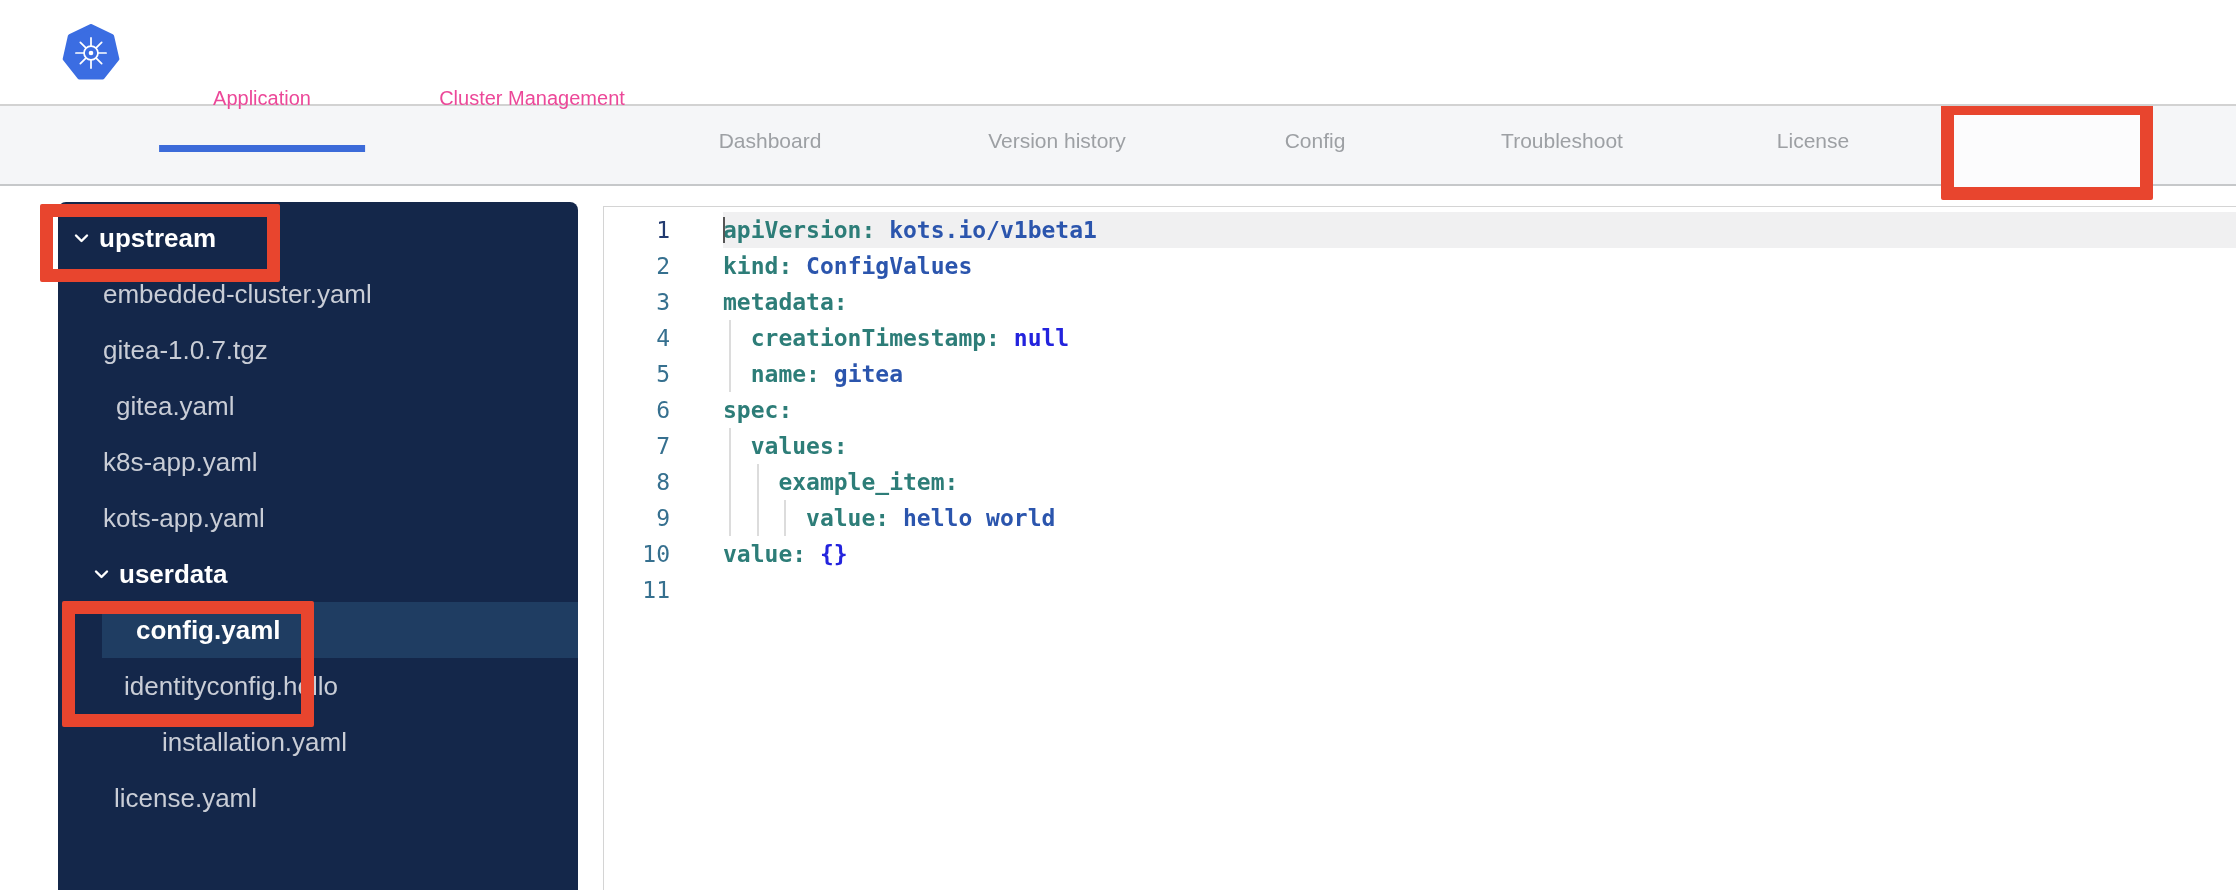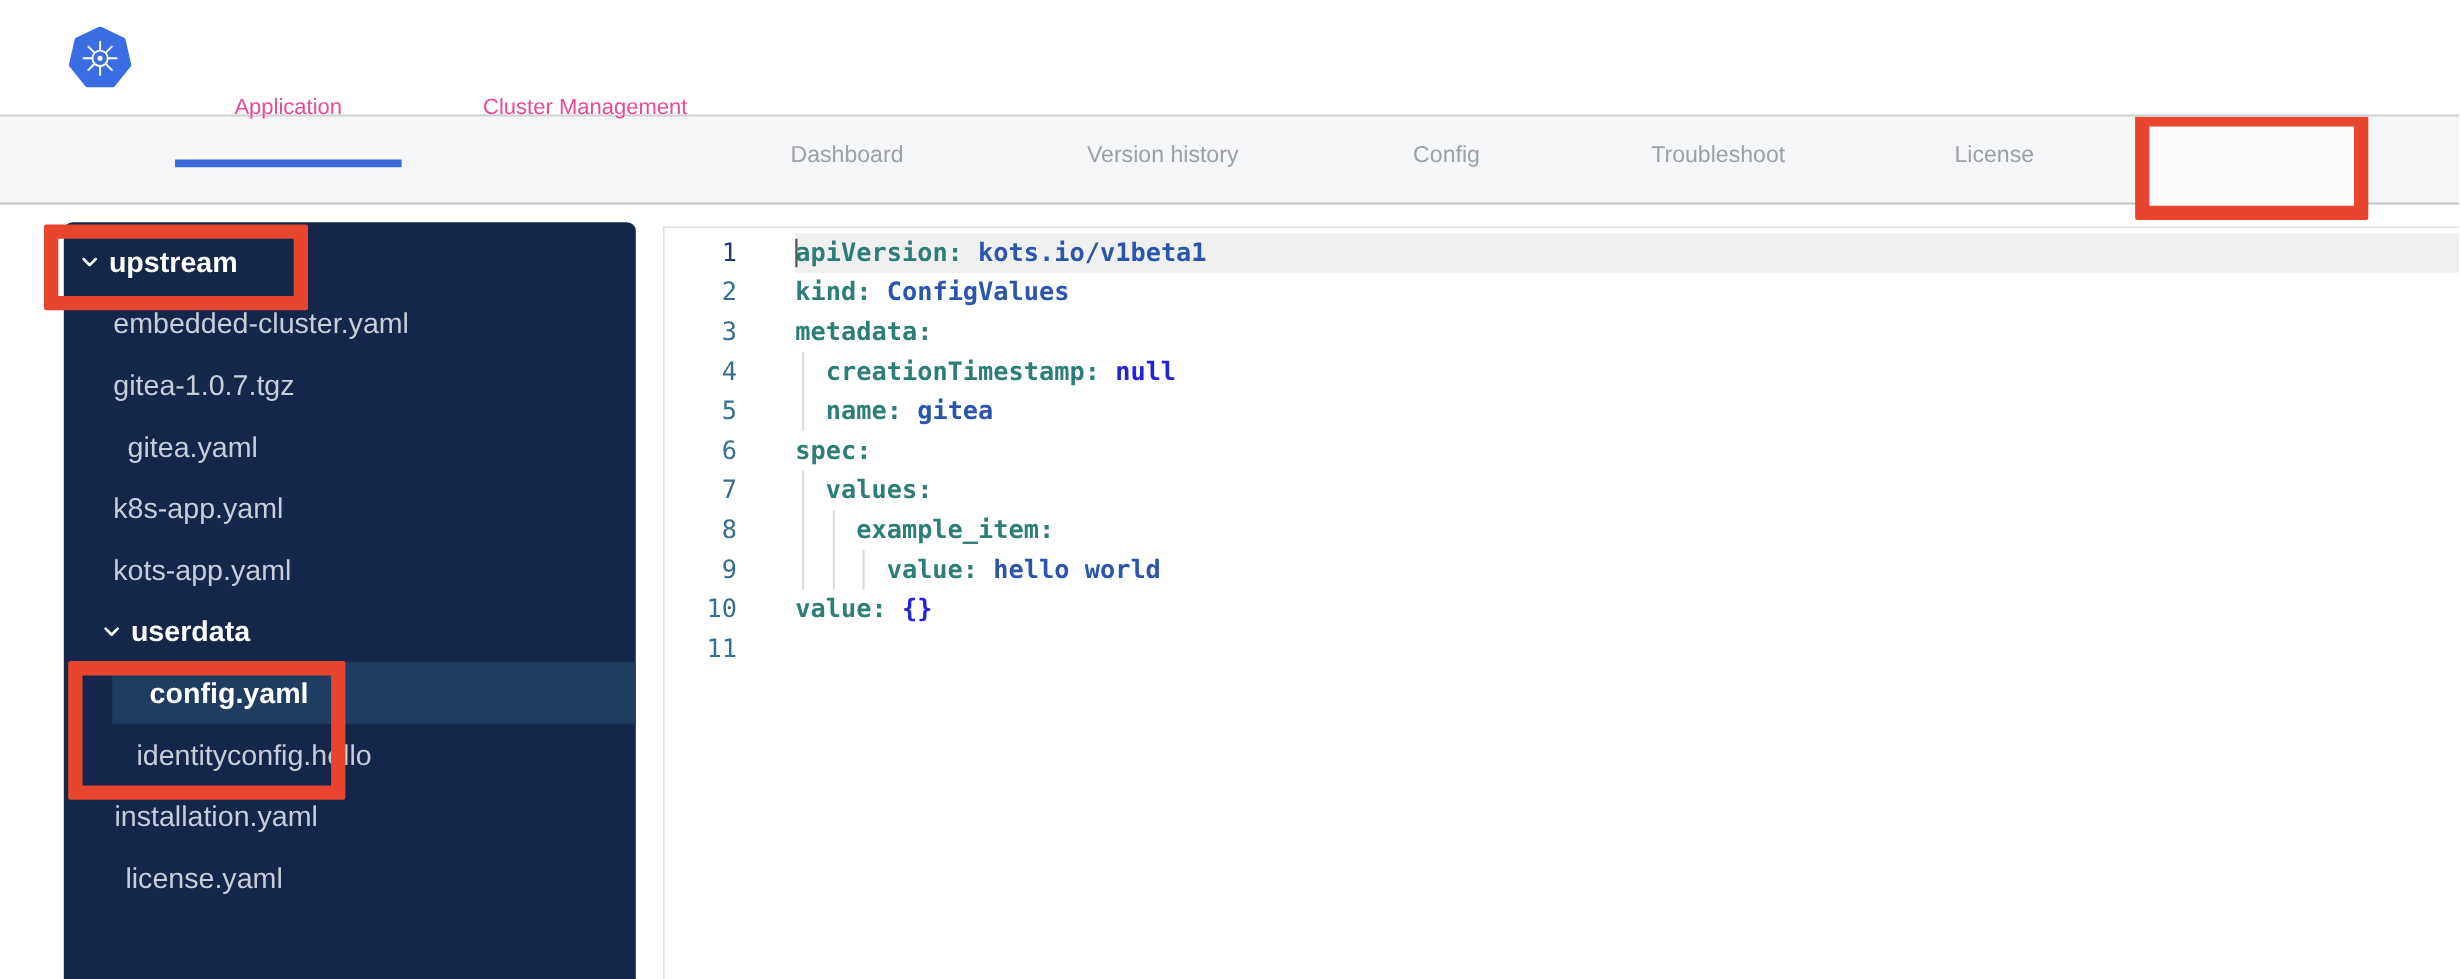--- a/index.html
+++ b/index.html
@@ -141,21 +141,21 @@
             </svg>
           </span>
           <span class="tree-label">userdata</span>
         </div>
         <div class="tree-row file selected" style="padding-left: 34px; margin-left: 44px;">
           <span class="tree-label">config.yaml</span>
         </div>
         <div class="tree-row file" style="padding-left: 66px;">
           <span class="tree-label">identityconfig.hello</span>
         </div>
-        <div class="tree-row file" style="padding-left: 46px;">
+        <div class="tree-row file" style="padding-left: 104px;">
           <span class="tree-label">installation.yaml</span>
         </div>
         <div class="tree-row file" style="padding-left: 56px;">
           <span class="tree-label">license.yaml</span>
         </div>
       </div>
   </div>
 
   <div class="editor">
     <div>

